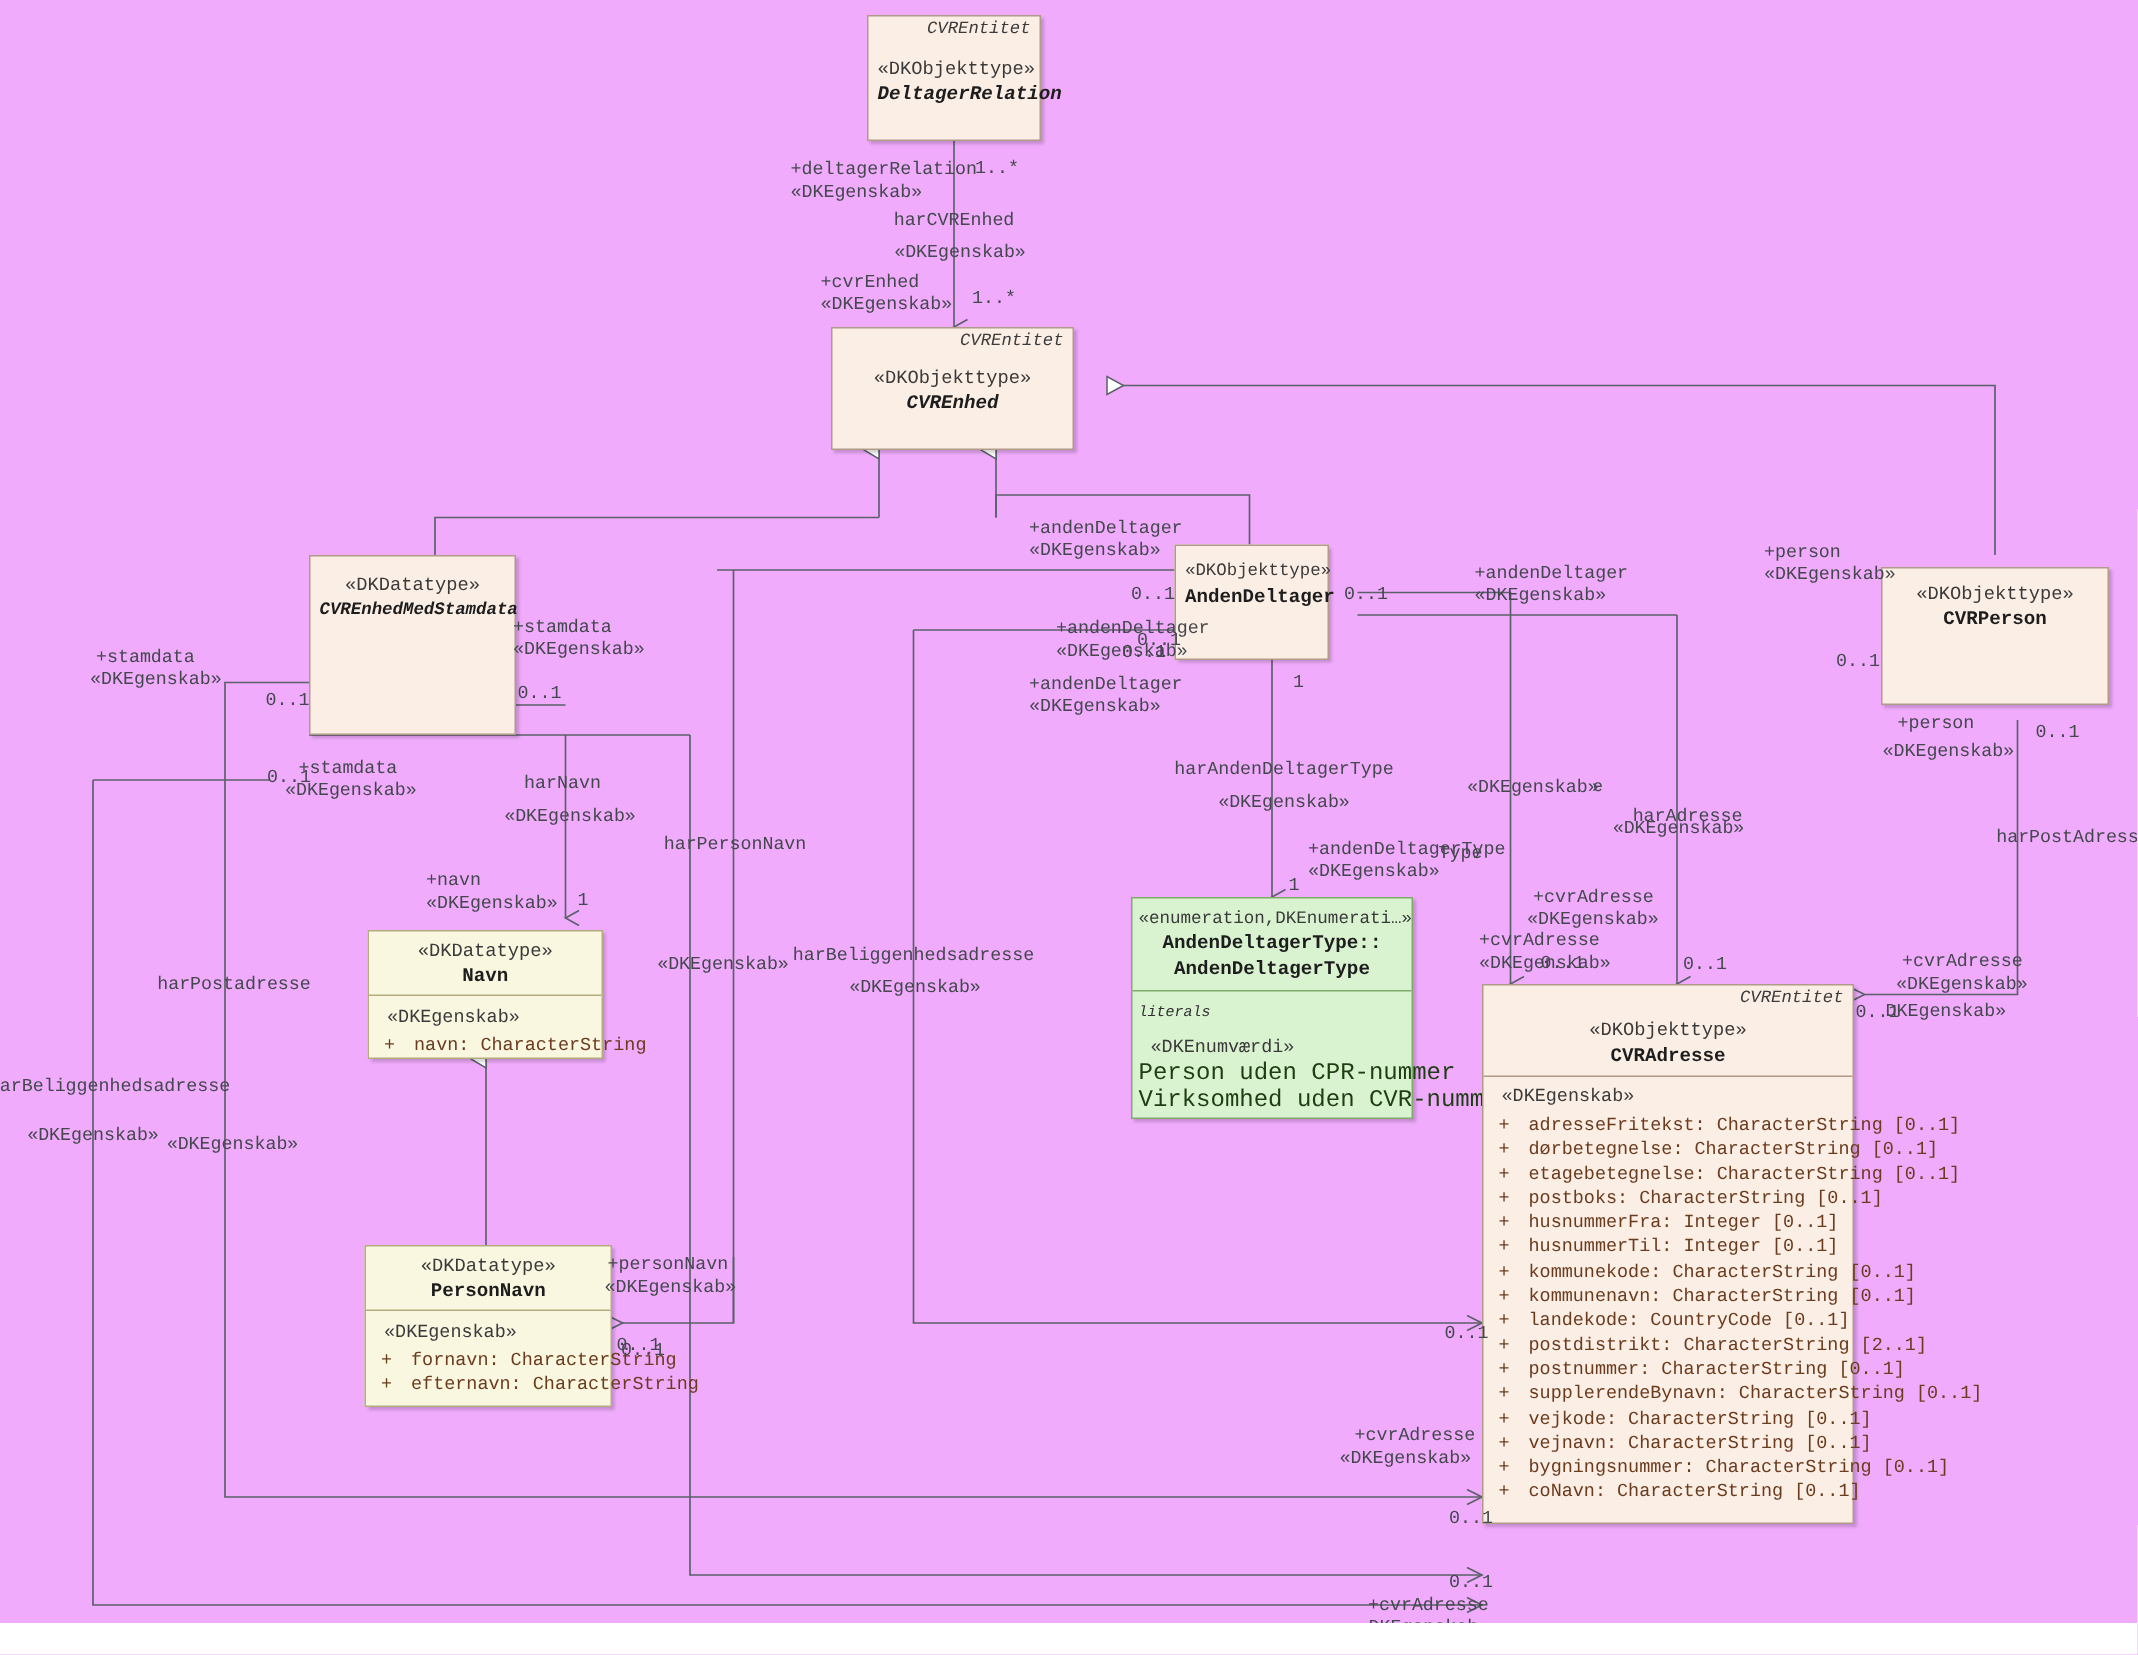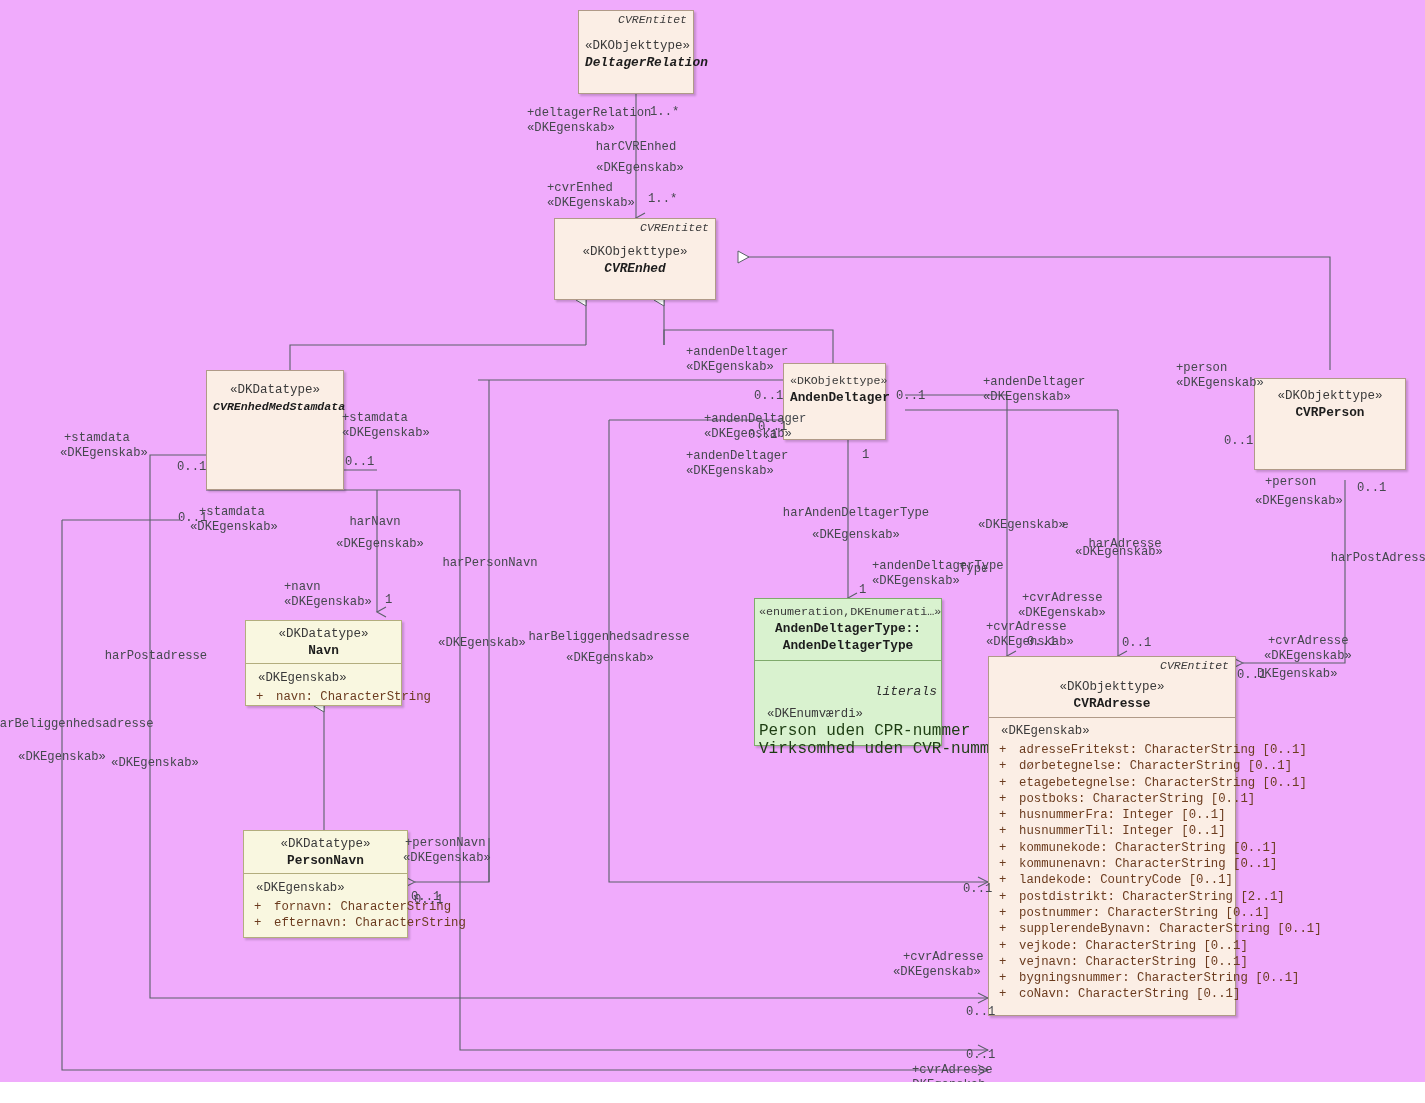--- a/index.html
+++ b/index.html
@@ -81,26 +81,25 @@
     line-height: 16.3px;
     white-space: nowrap;
     padding-left: 6px;
   }
   .attr-vis {
     display: inline-block;
     width: 20px;
     color: #6b3b1e;
   }
   .enum-literals {
-    font-size: 13px;
+    font-size: 10px;
     font-style: italic;
     color: #2f2f2f;
-    text-align: right;
+    text-align: left;
     line-height: 19px;
-    margin-top: 16px;
   }
   .enum-stereo {
     font-size: 12.3px;
     color: #3a3a3a;
     padding-left: 8px;
     line-height: 18px;
   }
   .enum-val {
     font-size: 16px;
     color: #1d3d12;

